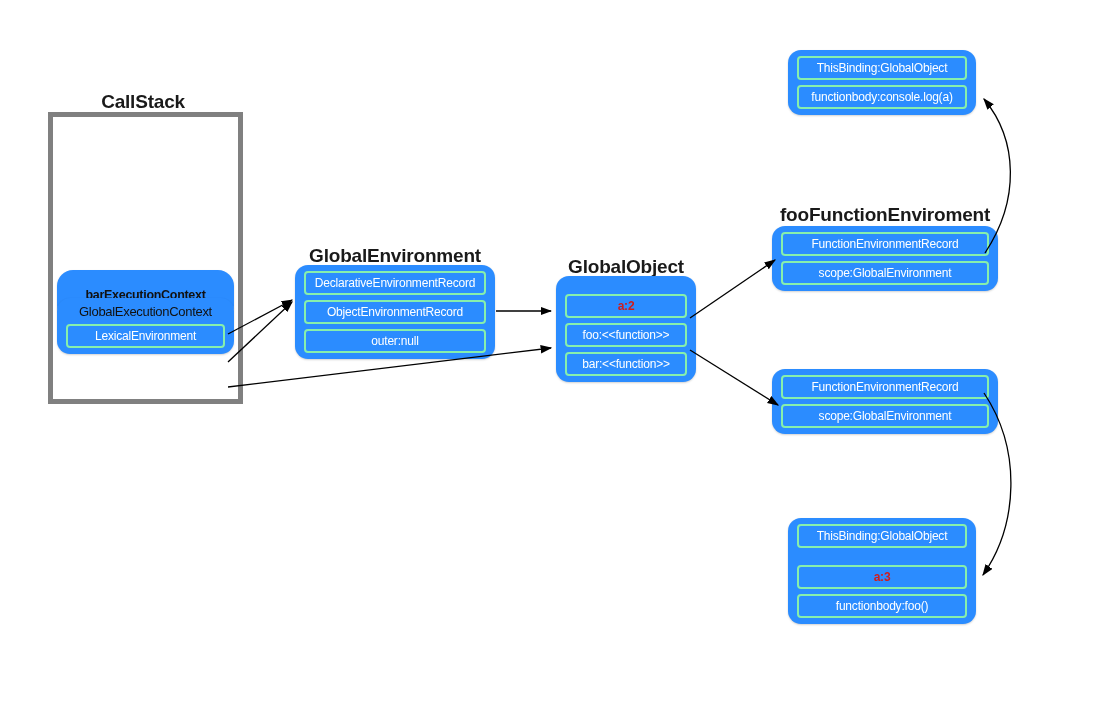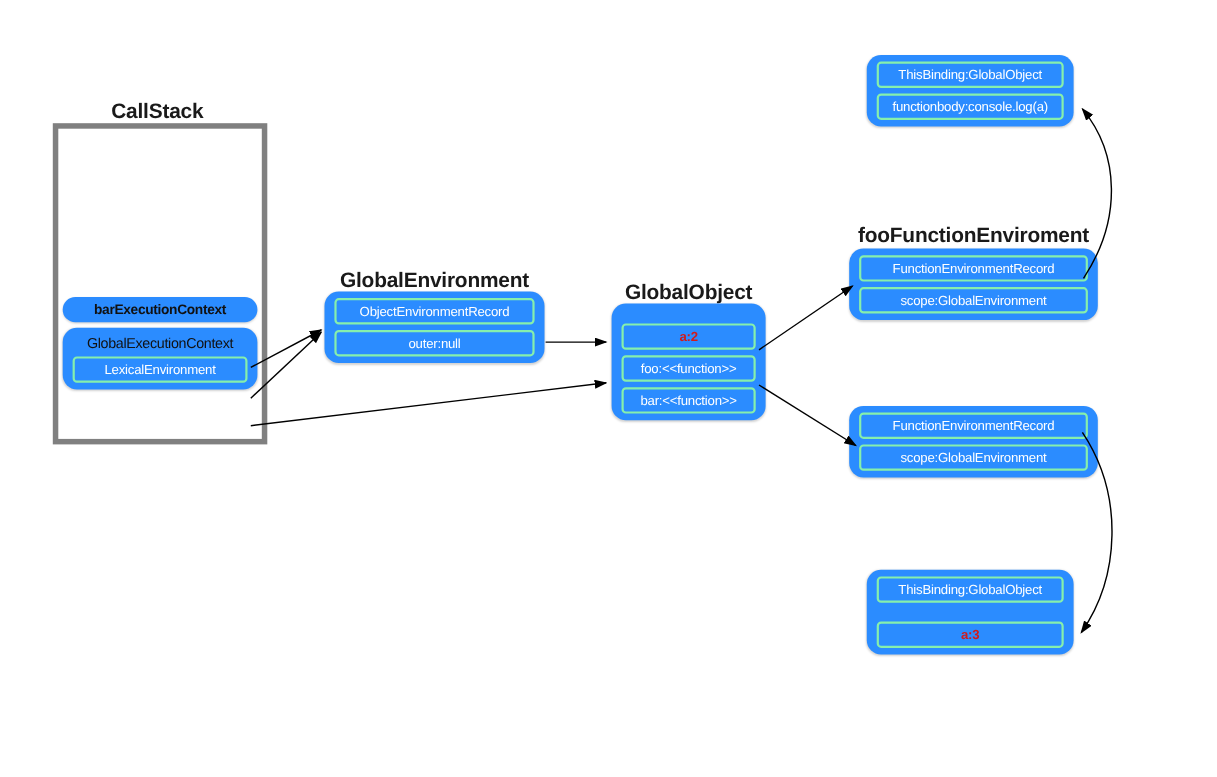--- a/index.html
+++ b/index.html
@@ -44,21 +44,21 @@
     border-radius: 13px;
     box-sizing: border-box;
     padding: 6px 9px;
     display: flex;
     flex-direction: column;
     gap: 5px;
     z-index: 4;
     box-shadow: 0 1px 2px rgba(0,0,0,0.18);
   }
   .blue-box.plain {
-    padding: 3px 10px;
+    padding: 17px 10px;
     border-radius: 16px;
   }
   .box-heading {
     font-weight: normal;
     font-size: 13px;
     color: #111111;
     text-align: center;
     line-height: 15px;
     white-space: nowrap;
     letter-spacing: -0.3px;
@@ -136,20 +136,21 @@
   </div>
 
   <div class="blue-box" style="left:57px; top:298px; width:177px;">
     <div class="box-heading">GlobalExecutionContext</div>
     <div class="row">LexicalEnvironment</div>
   </div>
 
   <div class="node-title" style="left:295px; top:245px; width:200px;">GlobalEnvironment</div>
 
   <div class="blue-box" style="left:295px; top:265px; width:200px;">
+    <div class="row">DeclarativeEnvironmentRecord</div>
     <div class="row">ObjectEnvironmentRecord</div>
     <div class="row">outer:null</div>
   </div>
 
   <div class="node-title" style="left:556px; top:256px; width:140px;">GlobalObject</div>
 
   <div class="blue-box" style="left:556px; top:276px; width:140px;">
     <div class="row red">a:2</div>
     <div class="row">foo:&lt;&lt;function&gt;&gt;</div>
     <div class="row">bar:&lt;&lt;function&gt;&gt;</div>
@@ -169,15 +170,16 @@
 
 
   <div class="blue-box" style="left:772px; top:369px; width:226px;">
     <div class="row">FunctionEnvironmentRecord</div>
     <div class="row">scope:GlobalEnvironment</div>
   </div>
 
   <div class="blue-box" style="left:788px; top:518px; width:188px;">
     <div class="row">ThisBinding:GlobalObject</div>
     <div class="row red">a:3</div>
+    <div class="row">functionbody:foo()</div>
   </div>
 
 </div>
 
 </body></html>

